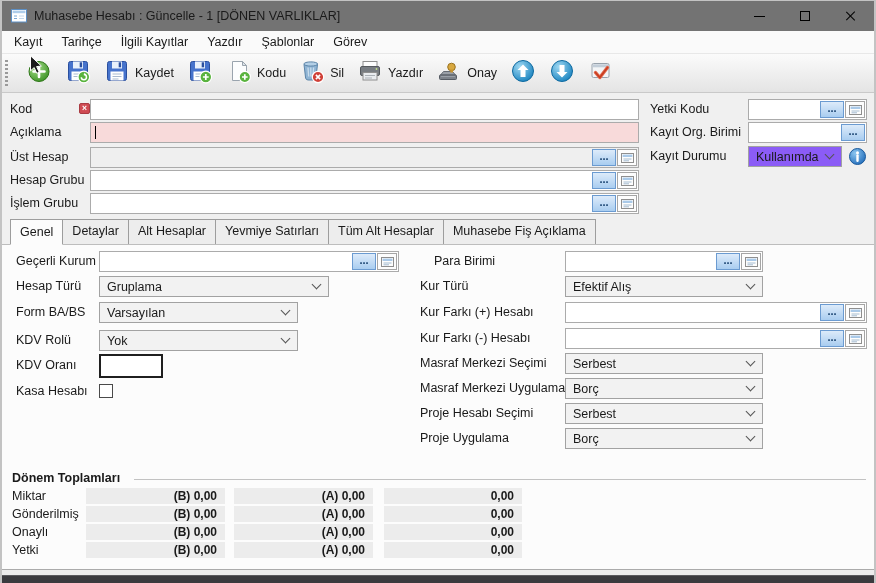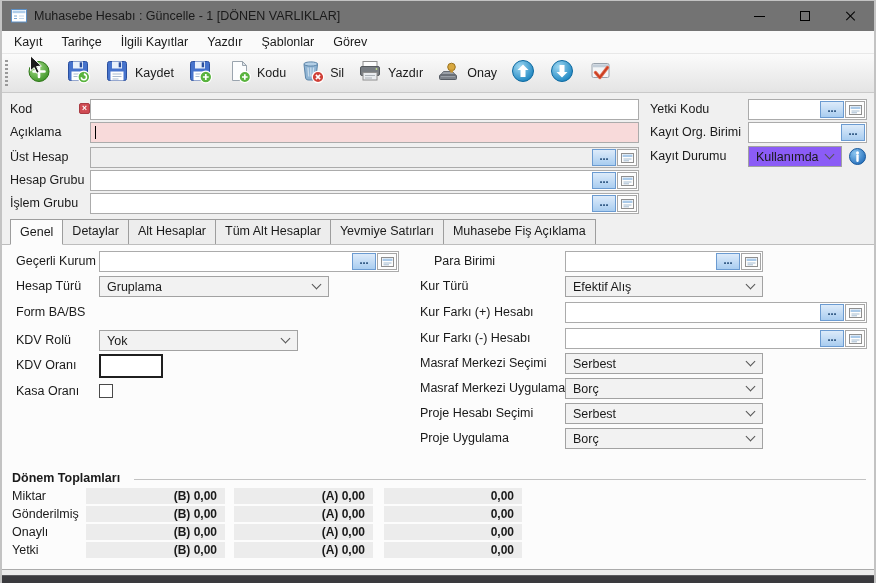--- a/index.html
+++ b/index.html
@@ -329,22 +329,22 @@
           <circle cx="8.5" cy="8.5" r="8" fill="url(#gI)" stroke="#1b5a9c"></circle>
           <circle cx="8.5" cy="4.8" r="1.5" fill="#fff"></circle>
           <path d="M8.5 7.4v5.4" stroke="#fff" stroke-width="2.4" stroke-linecap="round"></path>
         </svg></span>
   </div>
 
   <div class="tabstrip">
     <span class="tab active">Genel</span>
     <span class="tab">Detaylar</span>
     <span class="tab">Alt Hesaplar</span>
+    <span class="tab">Yevmiye Satırları</span>
     <span class="tab">Tüm Alt Hesaplar</span>
-    <span class="tab">Yevmiye Satırları</span>
     <span class="tab">Muhasebe Fiş Açıklama</span>
   </div>
 
   <div class="content">
 
     <span class="flabel" style="left:14px;top:6px">Geçerli Kurum</span>
     <div class="fieldbox" style="left:97px;top:6px;width:300px">
       <input value="" style="">
       <div class="btn-ell"><span>...</span></div>
       <div class="btn-mon">
@@ -356,31 +356,35 @@
         </div>
     </div>
 
     <span class="flabel" style="left:14px;top:31px">Hesap Türü</span>
     <div class="combo" style="left:97px;top:31px;width:230px">
       <span>Gruplama</span>
       <span class="chev"></span>
     </div>
 
     <span class="flabel" style="left:14px;top:57px">Form BA/BS</span>
+    <div class="combo" style="left:97px;top:57px;width:199px">
+      <span>Varsayılan</span>
+      <span class="chev"></span>
+    </div>
 
     <span class="flabel" style="left:14px;top:85px">KDV Rolü</span>
     <div class="combo" style="left:97px;top:85px;width:199px">
       <span>Yok</span>
       <span class="chev"></span>
     </div>
 
     <span class="flabel" style="left:14px;top:110px">KDV Oranı</span>
     <input class="kdv-input" style="left: 97px; top: 109px;" value="">
 
-    <span class="flabel" style="left:14px;top:136px">Kasa Oranı</span>
+    <span class="flabel" style="left:14px;top:136px">Kasa Hesabı</span>
     <span class="checkbox" style="left:97px;top:139px"></span>
 
     <span class="flabel" style="left:432px;top:6px">Para Birimi</span>
     <div class="fieldbox" style="left:563px;top:6px;width:198px">
       <input value="" style="">
       <div class="btn-ell"><span>...</span></div>
       <div class="btn-mon">
           <span><svg width="13" height="10">
               <rect x="0.5" y="0.5" width="12" height="9" fill="#fdfdfd" stroke="#8f8f8f"></rect>
               <rect x="1.6" y="1.6" width="9.8" height="2.4" fill="#a9c9e8"></rect>

